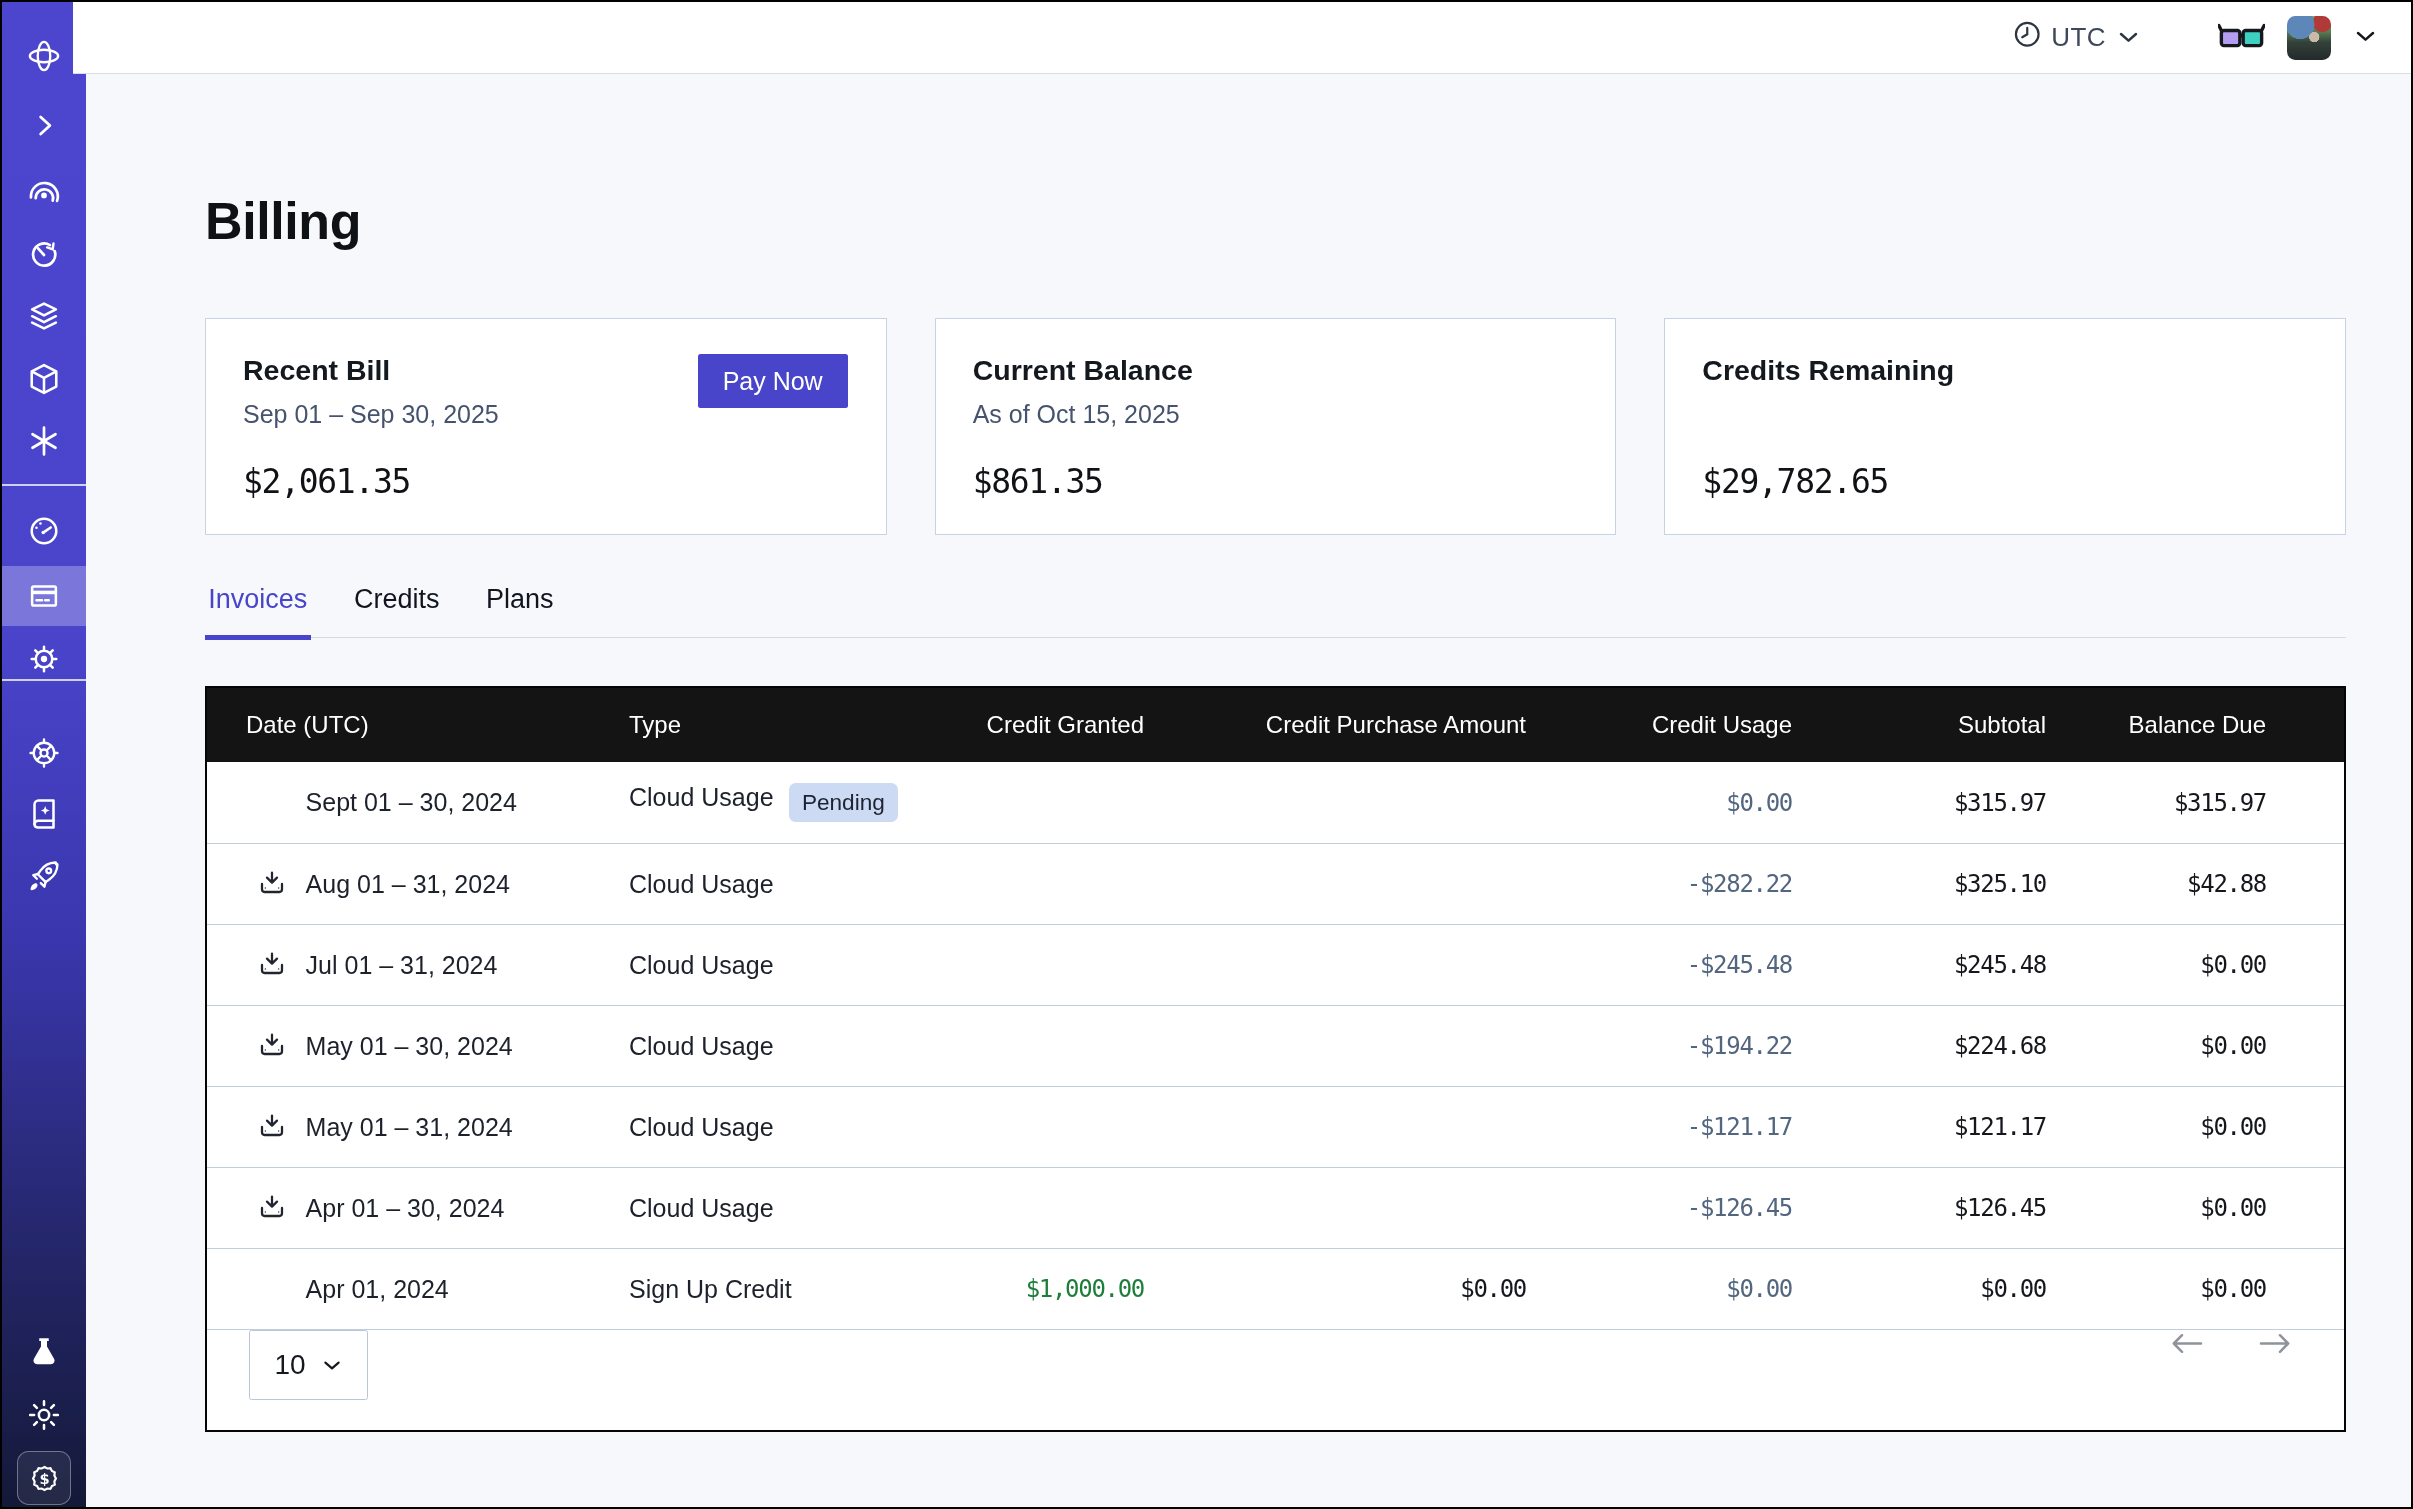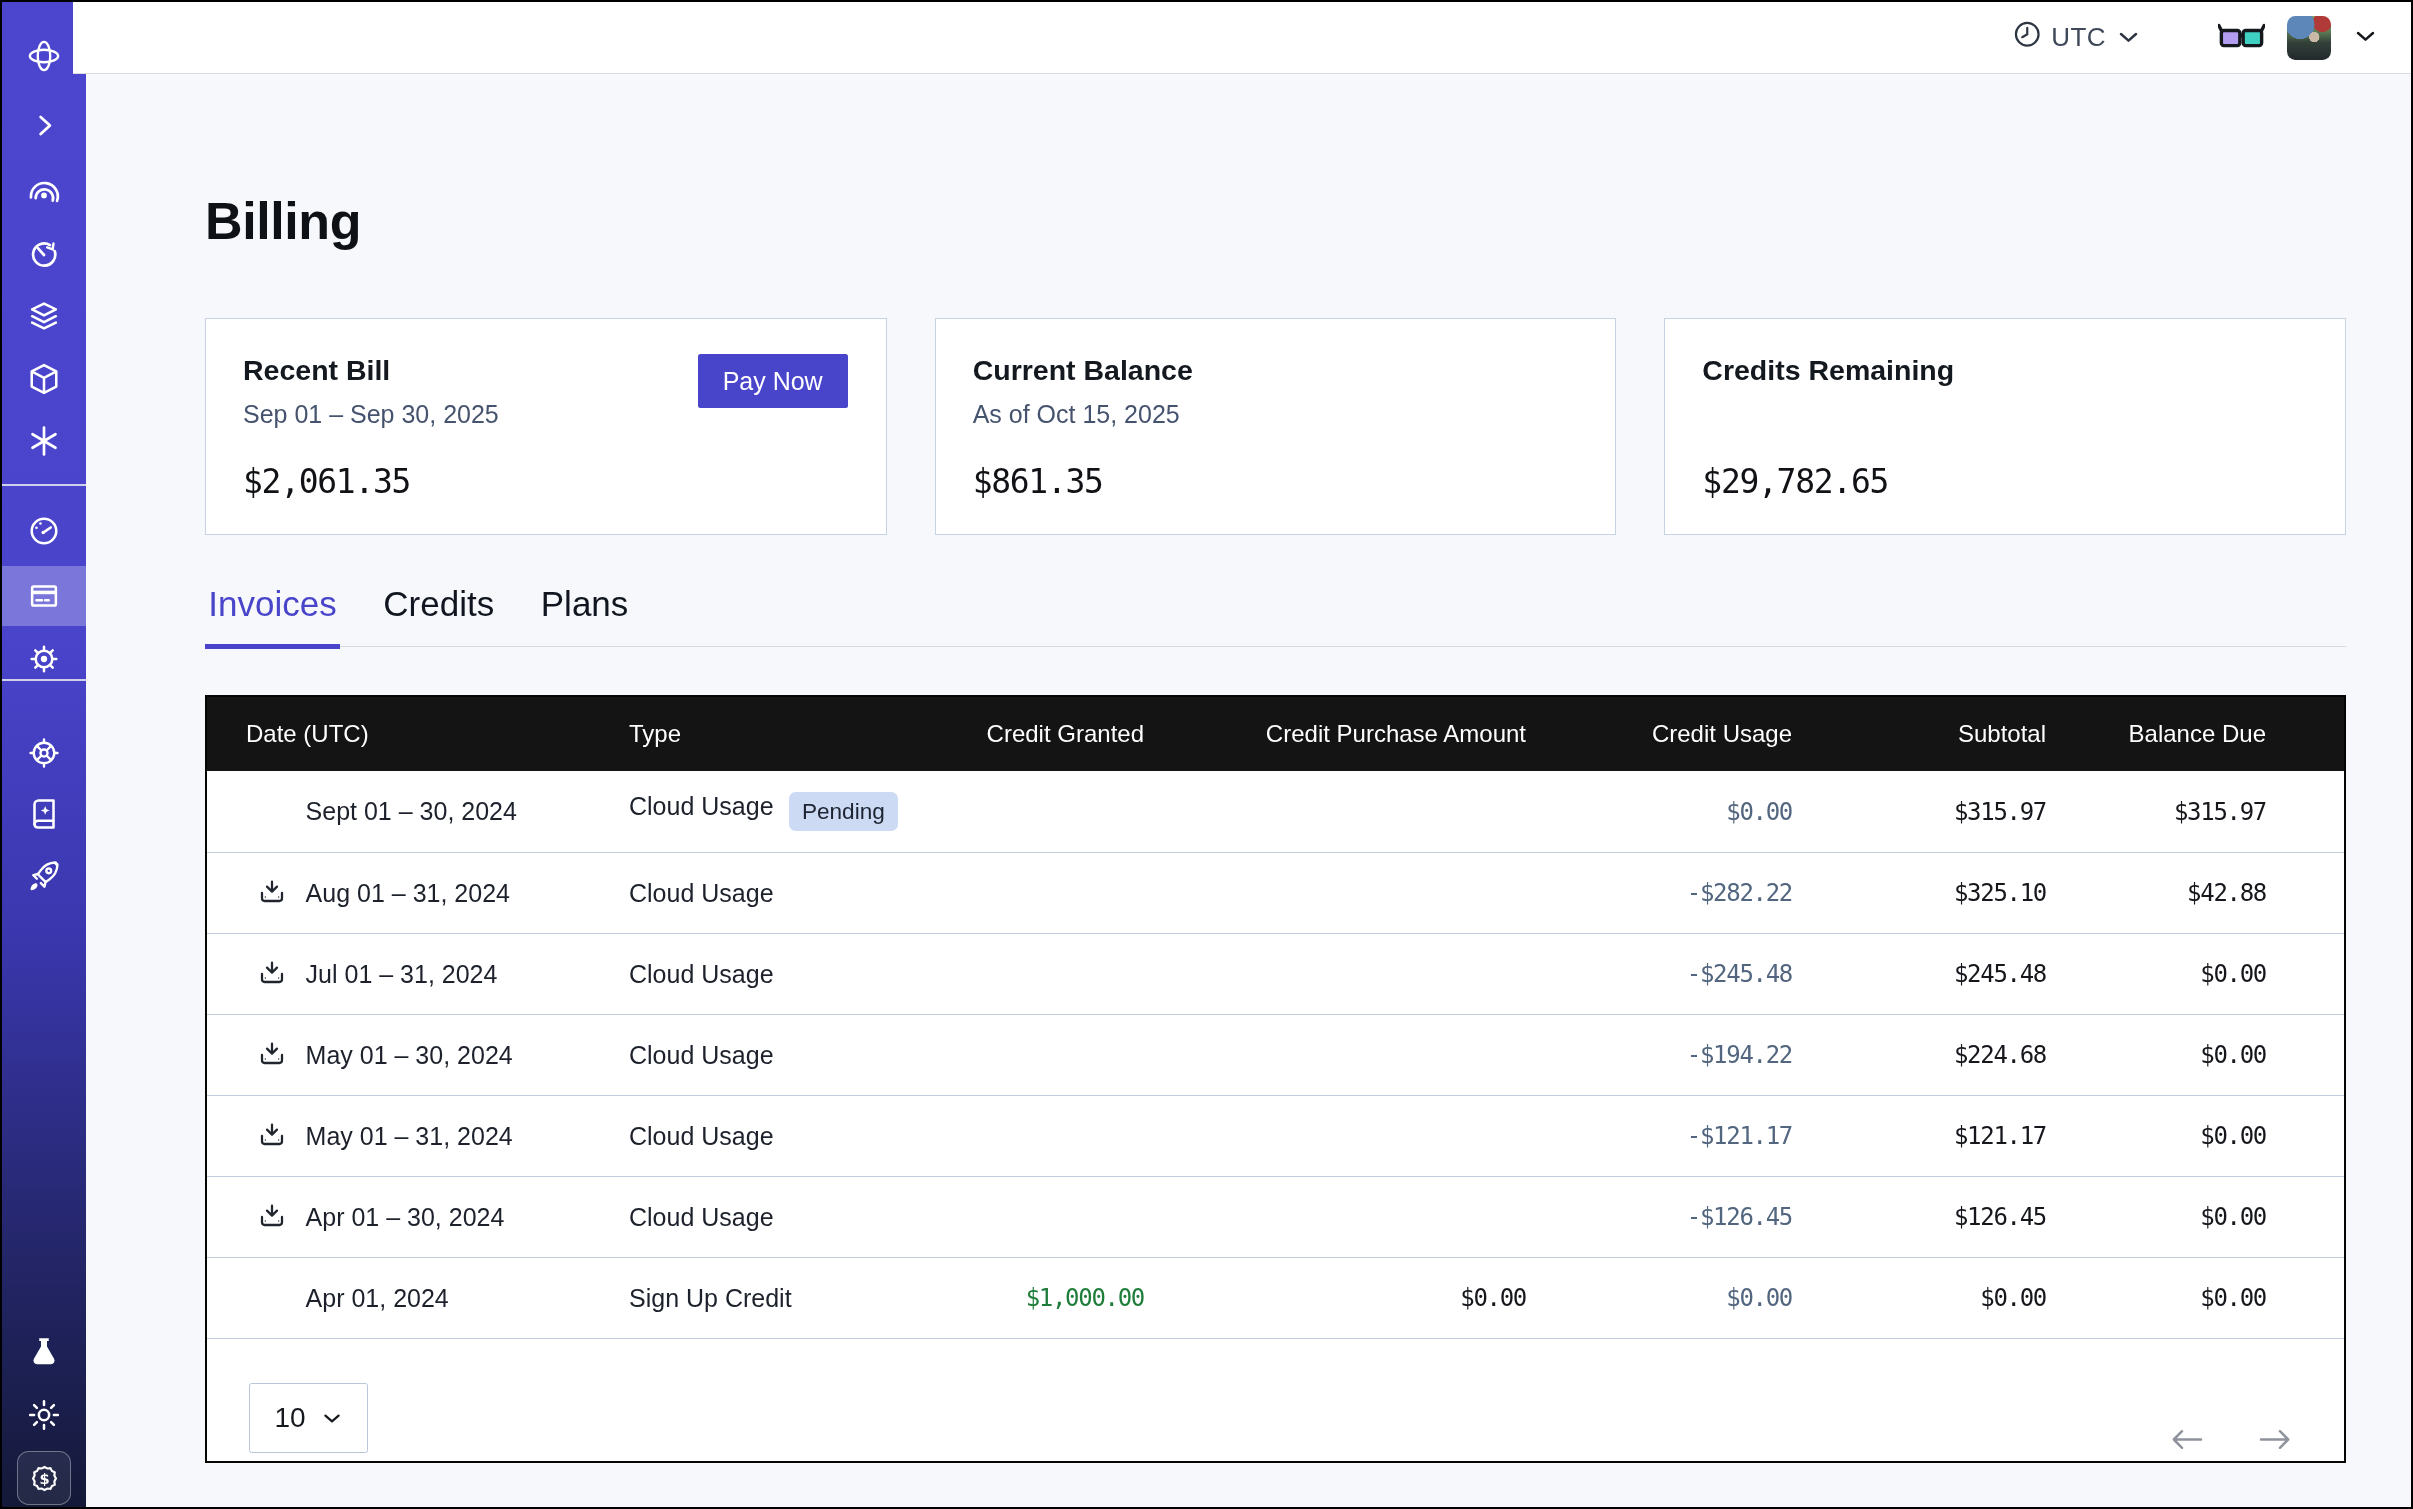--- a/index.html
+++ b/index.html
@@ -36,21 +36,21 @@
 
   .cards{display:flex;gap:48px;margin-top:67px;}
   .card{flex:1;height:217px;background:#fff;border:1.7px solid #c7d2e4;box-sizing:border-box;position:relative;padding:35px 37px;}
   .card-title{font-size:28.5px;font-weight:700;color:#14181f;}
   .card-sub{font-size:25px;color:#46536e;margin-top:13.4px;min-height:28.5px;}
   .card-amount{font-family:"DejaVu Sans Mono",monospace;font-size:33px;color:#101216;margin-top:33px;letter-spacing:-1.3px;}
   .pay-btn{position:absolute;right:38px;top:35px;height:54px;padding:0 25px;background:var(--accent,#4945ca);
     color:#fff;font-size:25px;border:none;font-family:inherit;cursor:pointer;display:flex;align-items:center;border-radius:2.5px;}
 
   .tabs{display:flex;gap:40px;margin-top:49px;border-bottom:1.7px solid #d5dae1;position:relative;}
-  .tab{font-size:35px;color:#10151f;font-weight:500;padding:0 3.3px 22px 3.3px;cursor:pointer;position:relative;}
+  .tab{font-size:27px;color:#10151f;font-weight:500;padding:0 3.3px 22px 3.3px;cursor:pointer;position:relative;}
   .tab.active{color:var(--accent,#4945ca);}
   .tab.active::after{content:"";position:absolute;left:0;right:0;bottom:-3.3px;height:5px;background:var(--accent,#4945ca);}
 
   
   .tablebox{margin-top:48px;border:2.5px solid #050505;background:#fff;box-sizing:border-box;}
   .grid{display:grid;grid-template-columns:422px 251px 264px 382px 266px 254px 1fr;align-items:center;}
   .thead{background:var(--header-bg,#141414);color:#fff;height:74px;font-size:24px;font-weight:500;}
   .hcell{white-space:nowrap;}
   .hcell.left1{padding-left:39px;text-align:left;}
   .hcell.right{text-align:right;}
@@ -60,21 +60,21 @@
   .cell{white-space:nowrap;font-size:25px;color:#1c212b;}
   .c-date{padding-left:48px;display:flex;align-items:center;}
   .dl-slot{width:33px;height:33px;margin-right:17.6px;display:flex;align-items:center;justify-content:center;flex:0 0 33px;}
   .dl-btn{cursor:pointer;display:flex;}
   .c-type{display:flex;align-items:flex-start;}
   .badge{margin-left:15px;background:var(--badge-bg,#ccdaf4);color:#1d2330;font-size:22.6px;padding:6.7px 13.4px;border-radius:6.7px;}
   .num{font-family:"DejaVu Sans Mono",monospace;text-align:right;font-size:24px;letter-spacing:-1.3px;color:#15171c;}
   .num.usage{color:var(--usage,#53667f);}
   .num.green{color:var(--green,#1e7d3a);}
   .num.last{padding-right:78px;}
-  .tfoot{height:123px;border-top:1.7px solid #c2cedf;display:flex;align-items:flex-end;justify-content:space-between;
+  .tfoot{height:101px;border-top:1.7px solid #c2cedf;display:flex;align-items:flex-start;justify-content:space-between;
     padding:0 50px 8px 42px;box-sizing:border-box;}
   .page-size{width:119px;height:70px;border:1.7px solid #b9c6da;box-sizing:border-box;border-radius:2.5px;
     display:flex;align-items:center;justify-content:center;gap:15px;font-size:28px;color:#15181e;cursor:pointer;background:#fff;}
   .pager{display:flex;gap:50px;align-items:center;}
   .pager .arrow{cursor:pointer;display:flex;}
 </style>
 </head>
 <body>
 
 <div class="screen">

